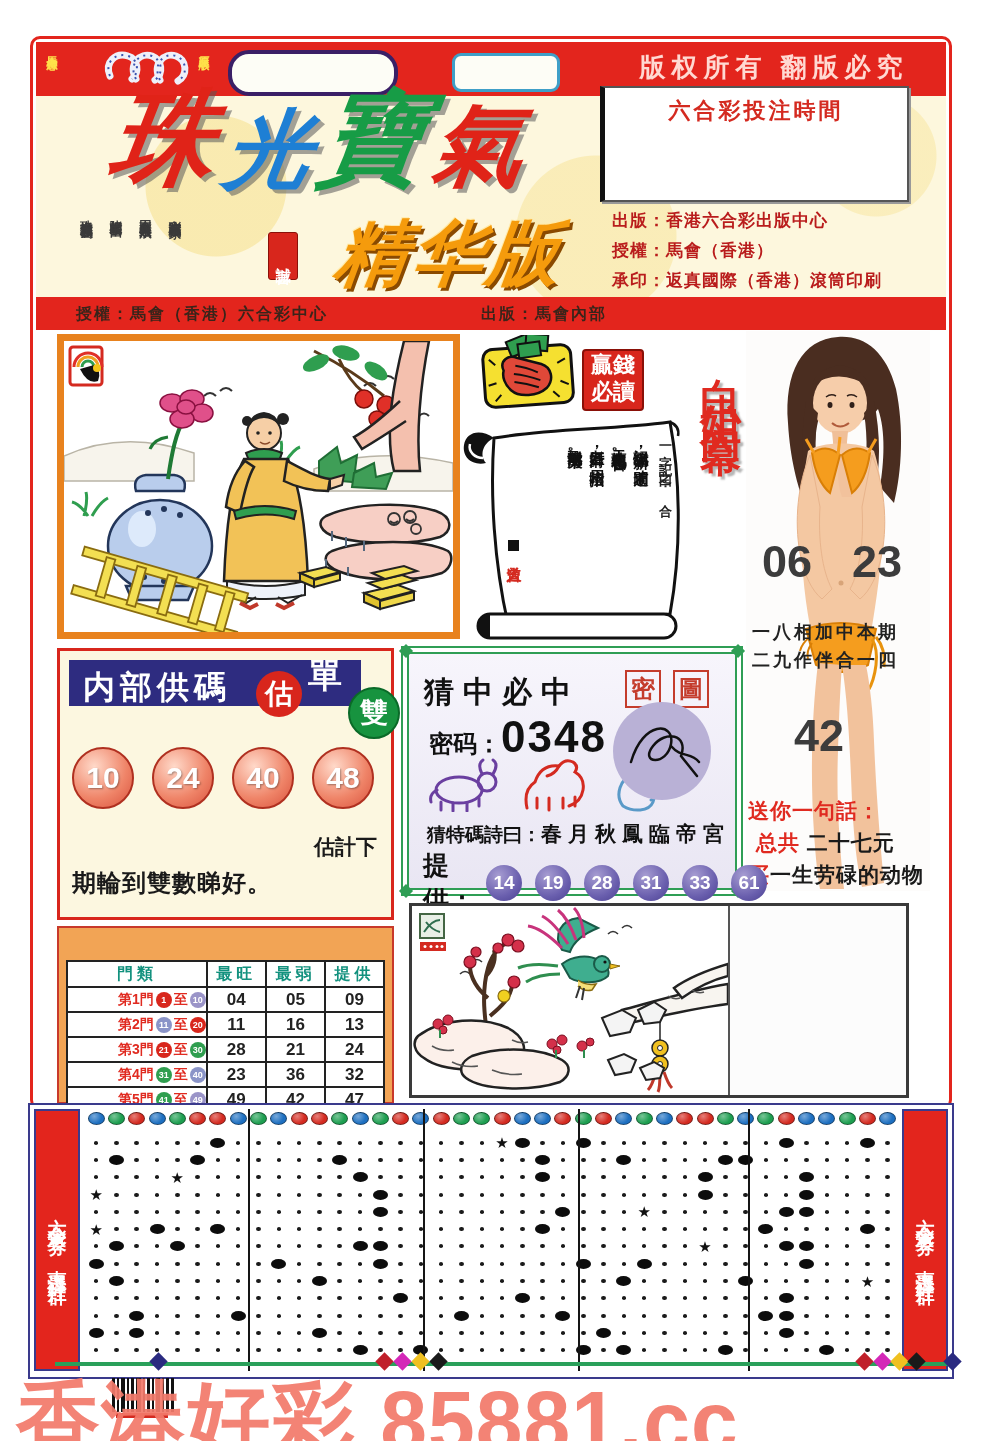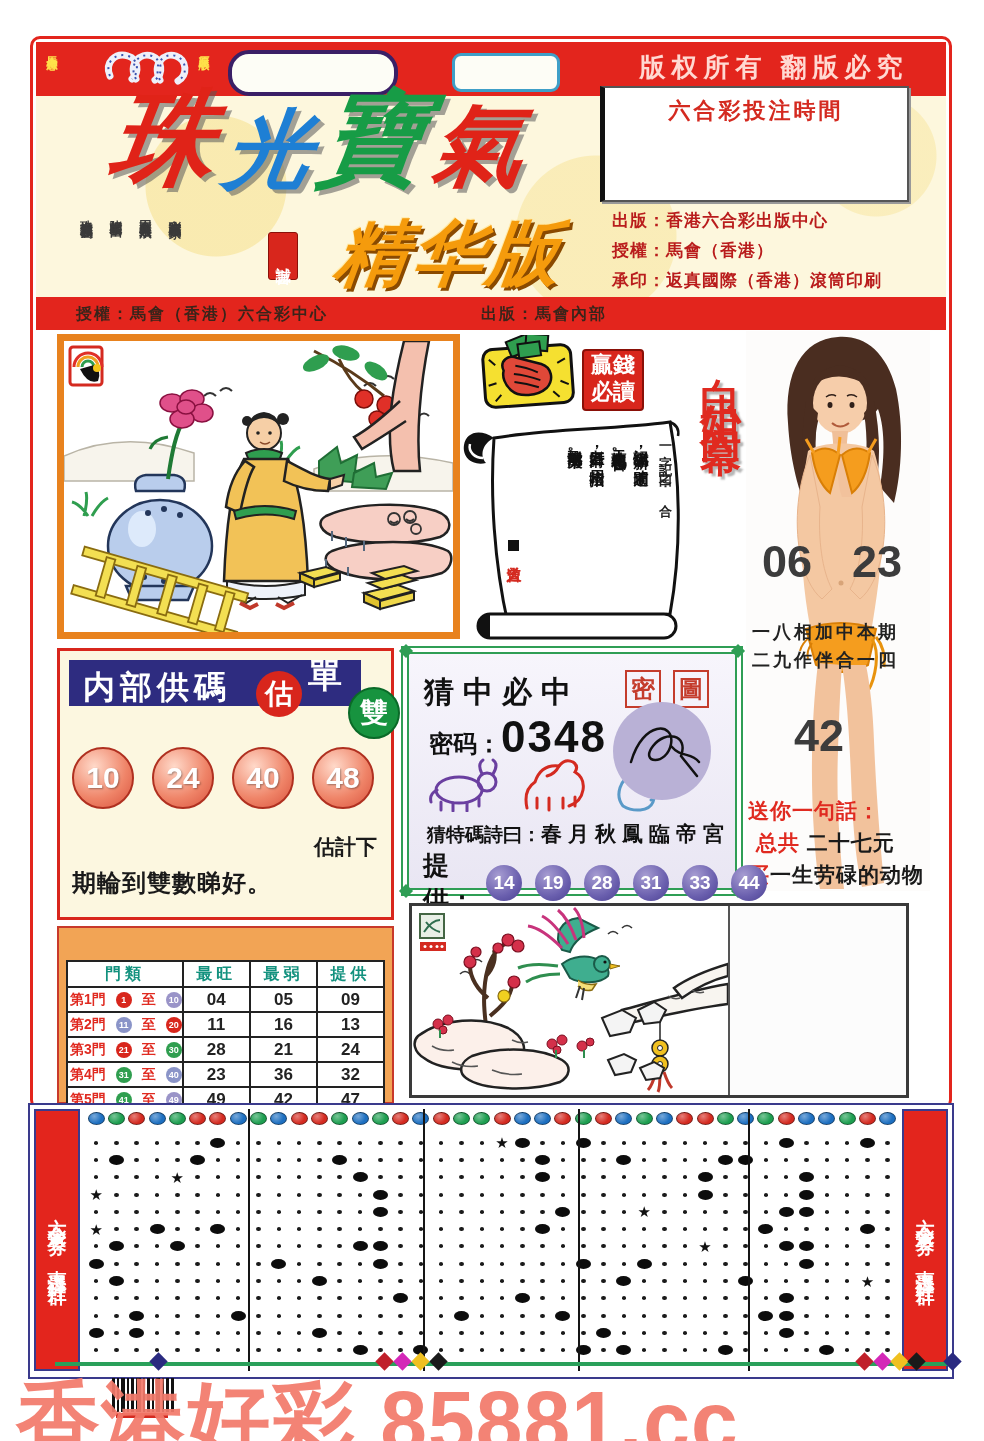--- a/index.html
+++ b/index.html
@@ -106,21 +106,21 @@
                background:radial-gradient(circle at 35% 30%,#a79dd2,#6a5fae 60%,#4a4090);
                color:#fff;font-size:19px;font-weight:bold;display:flex;align-items:center;justify-content:center;}
 
   
   #table-box{left:57px;top:926px;width:337px;height:178px;background:#f2a455;border:2px solid #c8392a;box-sizing:border-box;}
   #table-title{text-align:center;margin-top:4px;color:#e3251d;font-size:21px;font-weight:900;letter-spacing:3px;}
   #magic-table{position:absolute;left:7px;top:32px;width:319px;border-collapse:collapse;background:#fff;}
   #magic-table th,#magic-table td{border:2px solid #222;text-align:center;padding:0;height:23px;}
   #magic-table th{color:#12917e;font-size:16px;font-weight:bold;letter-spacing:4px;height:24px;}
   #magic-table td.num{font-size:17px;color:#222;font-weight:600;}
-  .door-cell{display:flex;align-items:center;justify-content:flex-start;gap:10px;padding-left:2px;}
+  .door-cell{display:flex;align-items:center;justify-content:flex-start;gap:2px;padding-left:2px;margin-left:48px;}
   .door-name,.zhi{color:#e02a20;font-weight:bold;font-size:14px;white-space:nowrap;}
   .mini-ball{width:16px;height:16px;border-radius:50%;color:#fff;font-size:9px;font-weight:bold;
              display:flex;align-items:center;justify-content:center;flex:none;}
 
   
   #bird-box{left:409px;top:903px;width:500px;height:195px;border:3px solid #3a3a3a;background:#fcfcfc;box-sizing:border-box;}
 
   
   #ticket-outer{left:28px;top:1103px;width:926px;height:276px;border:2px solid #3a3a8c;box-sizing:border-box;background:#fff;}
   .banner{width:46px;height:262px;background:#e3251d;border:2px solid #3a3a8c;box-sizing:border-box;
@@ -474,21 +474,21 @@
       <span class="lbl">猜特碼詩曰：</span><span class="txt">春月秋鳳臨帝宮</span>
     </div>
     <div id="provide-row">
       <span id="provide-label">提供：</span>
       <div id="guess-balls" style="display:flex;gap:13px;">
           <div class="purple-ball">14</div>
           <div class="purple-ball">19</div>
           <div class="purple-ball">28</div>
           <div class="purple-ball">31</div>
           <div class="purple-ball">33</div>
-          <div class="purple-ball">44</div>
+          <div class="purple-ball">61</div>
         </div>
     </div>
   </div>
 
   <div class="abs" id="table-box">
     <table id="magic-table">
       <thead>
           <tr id="table-head-row">
             <th>門類</th>
             <th>最旺</th>

